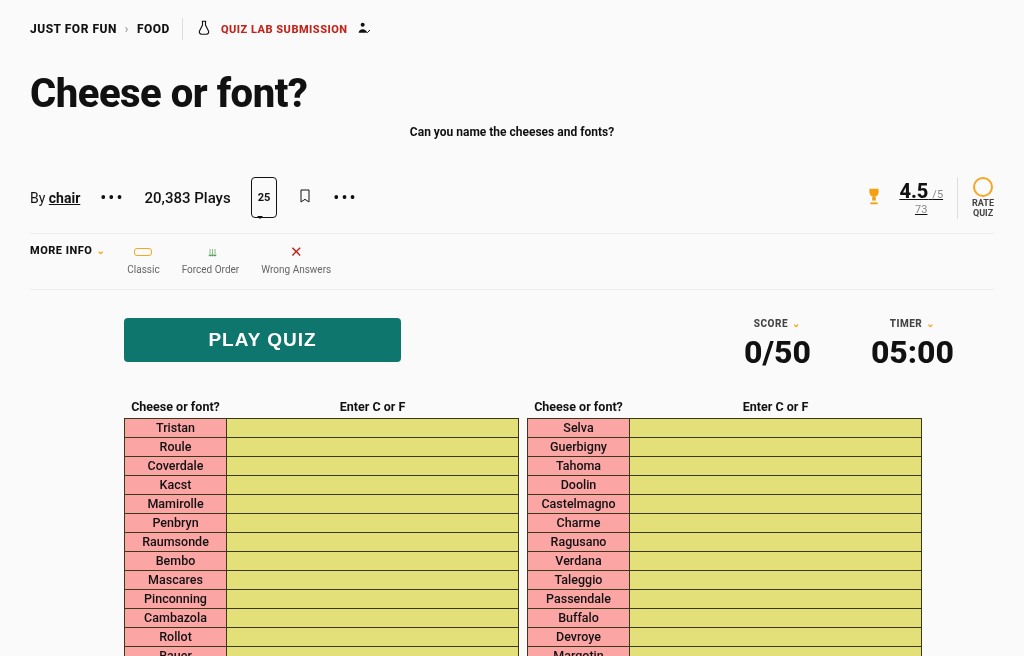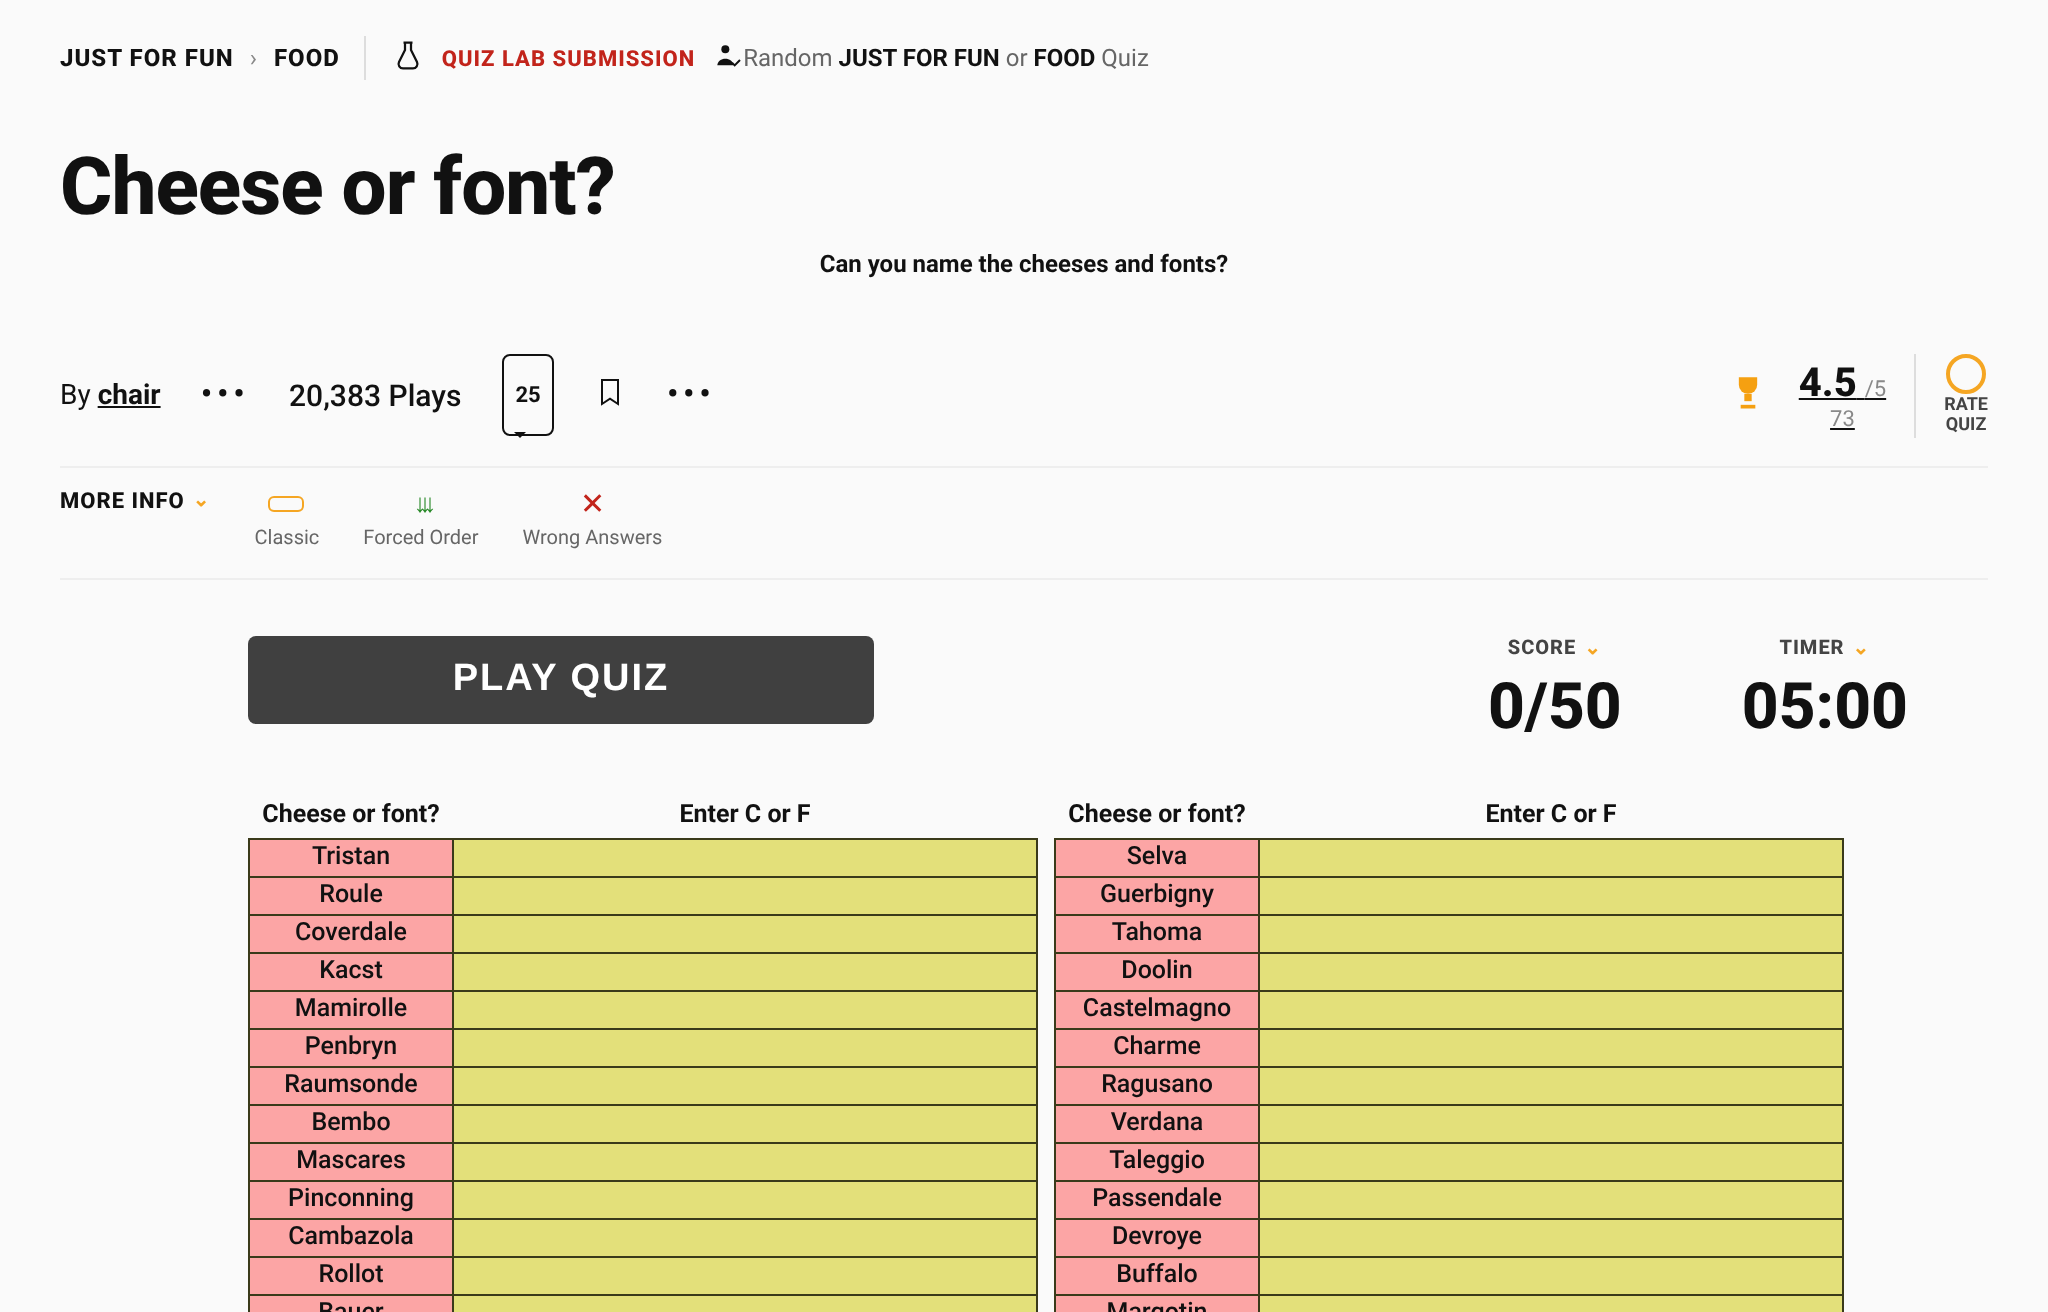--- a/index.html
+++ b/index.html
@@ -36,21 +36,21 @@
   .info-row { display: flex; align-items: flex-start; gap: 22px; padding: 10px 0 14px; border-bottom: 1px solid #eee; }
   .more-info { font-size: 11px; font-weight: 800; letter-spacing: .5px; display: flex; align-items: center; gap: 4px; cursor: pointer; }
   .more-info .caret { color: #F5A623; font-size: 10px; }
   .tag { text-align: center; }
   .tag-icon { height: 16px; display: flex; align-items: center; justify-content: center; }
   .tag-lbl { font-size: 10px; color: #666; margin-top: 4px; }
   .classic-icon { width: 18px; height: 8px; border: 1.5px solid #F5A623; border-radius: 3px; }
   .forced-arrows { color: #2A8A2A; font-weight: 800; font-size: 13px; letter-spacing: -4px; }
   .wrong-x { color: #C2241B; font-size: 15px; font-weight: 400; }
   .stage { display: flex; gap: 40px; padding: 28px 0 0 94px; align-items: flex-start; }
-  .play-btn { background: #404040; color: #fff; font-weight: 800; font-size: 19px; letter-spacing: 1px; border: none; border-radius: 4px; width: 313px; height: 44px; cursor: pointer; }
+  .play-btn { background: #0f766e; color: #fff; font-weight: 800; font-size: 19px; letter-spacing: 1px; border: none; border-radius: 4px; width: 277px; height: 44px; cursor: pointer; }
   .scoreboard { display: flex; gap: 60px; margin-left: auto; margin-right: 40px; }
   .sb-block { text-align: center; }
   .sb-label { font-size: 10px; font-weight: 800; color: #444; letter-spacing: .5px; }
   .sb-label .caret { color: #F5A623; margin-left: 4px; }
   .sb-value { font-size: 32px; font-weight: 800; margin-top: 4px; }
   .tables { display: flex; gap: 8px; padding: 24px 0 0 94px; width: 916px; }
   table { border-collapse: collapse; width: 395px; font-size: 12.5px; }
   th { font-weight: 700; padding: 4px 6px; text-align: center; background: transparent; }
   th:first-child { width: 102px; }
   td { border: 1px solid #3a3a1a; padding: 1.5px 6px; text-align: center; }
@@ -74,23 +74,20 @@
       </span>
       <span class="lab-text">QUIZ LAB SUBMISSION</span>
       <span class="person-icon">
         <svg viewBox="0 0 24 24" fill="#111">
             <circle cx="10" cy="7" r="3"></circle>
             <path d="M4 19c0-3 3-5 6-5s6 2 6 5"></path>
             <path d="M15 17l2 2 4-4" fill="none" stroke="#111" stroke-width="1.5"></path>
           </svg>
       </span>
     </div>
-    <div class="top-right">
-      <span>Random </span><b>JUST FOR FUN</b><span> or </span><b>FOOD</b><span> Quiz</span>
-    </div>
   </div>
 
   <h1 class="title">Cheese or font?</h1>
   <div class="subtitle">Can you name the cheeses and fonts?</div>
 
   <div class="meta-row">
     <div class="byline">
       <span>By </span><a href="#">chair</a>
     </div>
     <span class="dots">•••</span>
@@ -267,25 +264,25 @@
           </tr>
           <tr>
             <td class="name">Taleggio</td>
             <td class="ans"></td>
           </tr>
           <tr>
             <td class="name">Passendale</td>
             <td class="ans"></td>
           </tr>
           <tr>
+            <td class="name">Buffalo</td>
+            <td class="ans"></td>
+          </tr>
+          <tr>
             <td class="name">Devroye</td>
-            <td class="ans"></td>
-          </tr>
-          <tr>
-            <td class="name">Buffalo</td>
             <td class="ans"></td>
           </tr>
           <tr>
             <td class="name">Margotin</td>
             <td class="ans"></td>
           </tr>
         </tbody>
     </table>
   </div>
 </div>

